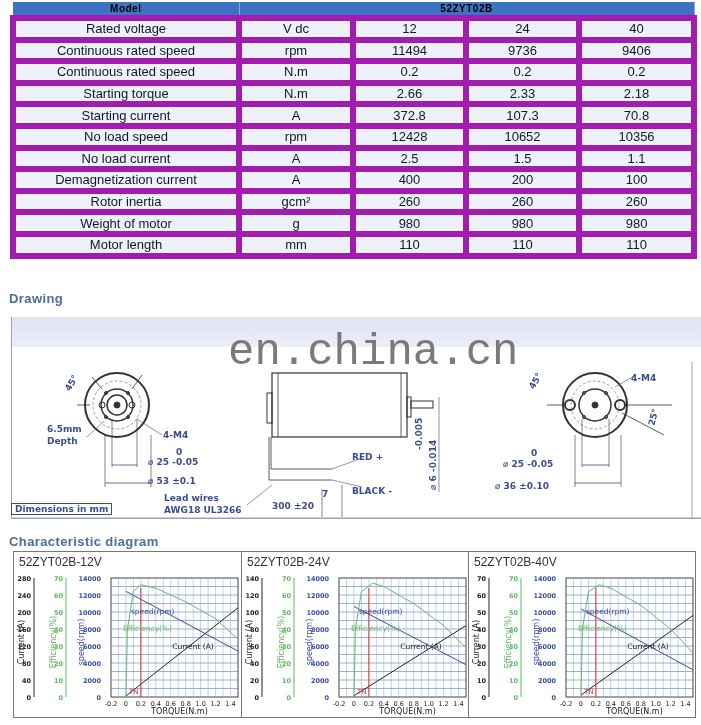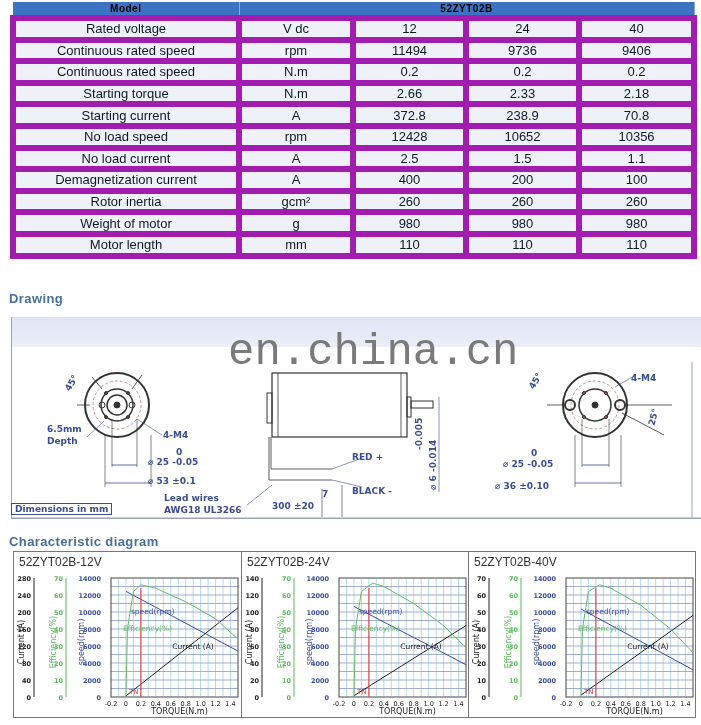--- a/index.html
+++ b/index.html
@@ -60,21 +60,21 @@
         <td>Starting torque</td>
         <td>N.m</td>
         <td>2.66</td>
         <td>2.33</td>
         <td>2.18</td>
       </tr>
       <tr>
         <td>Starting current</td>
         <td>A</td>
         <td>372.8</td>
-        <td>238.9</td>
+        <td>107.3</td>
         <td>70.8</td>
       </tr>
       <tr>
         <td>No load speed</td>
         <td>rpm</td>
         <td>12428</td>
         <td>10652</td>
         <td>10356</td>
       </tr>
       <tr>

